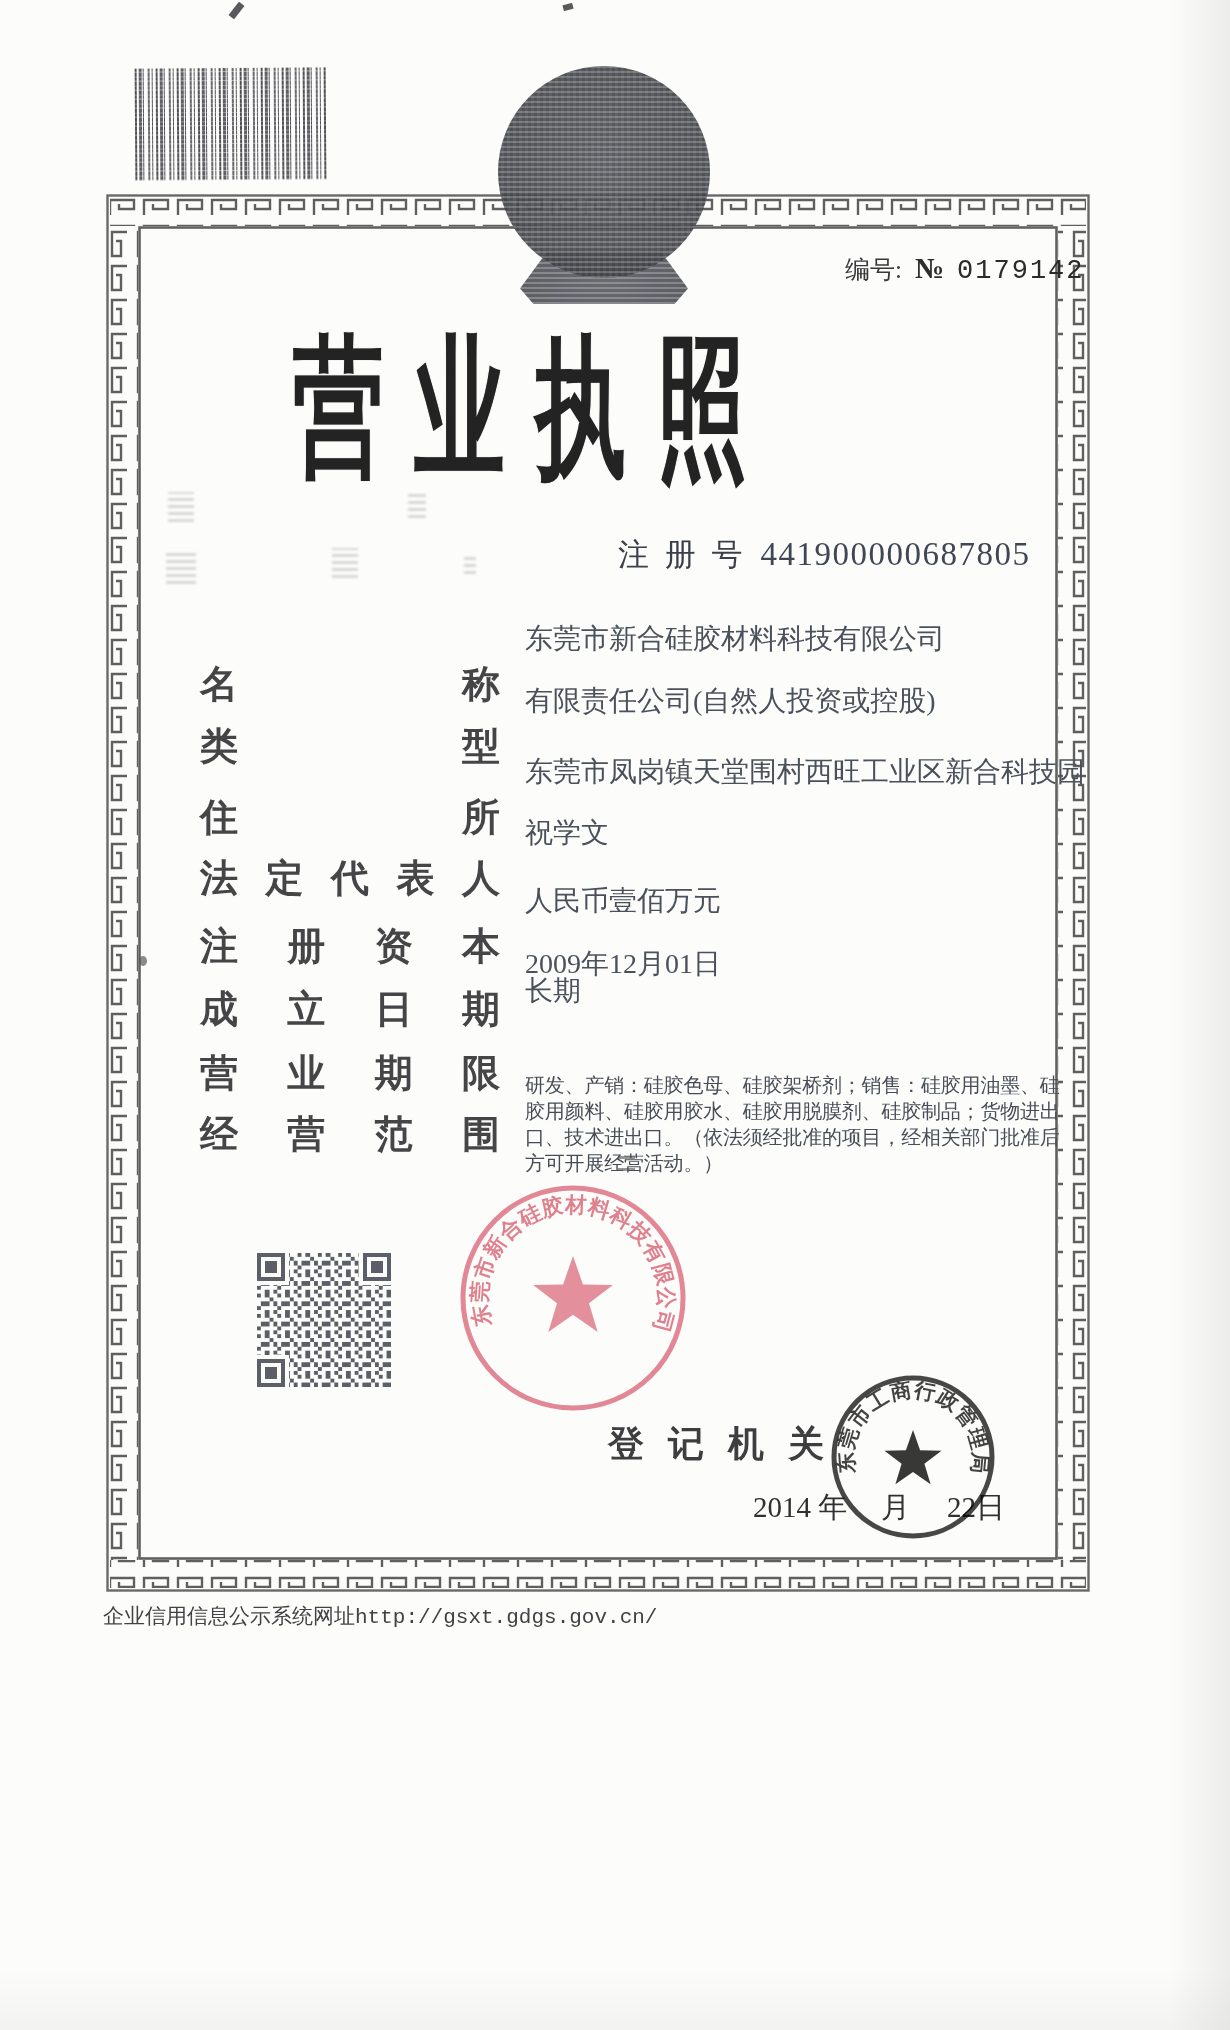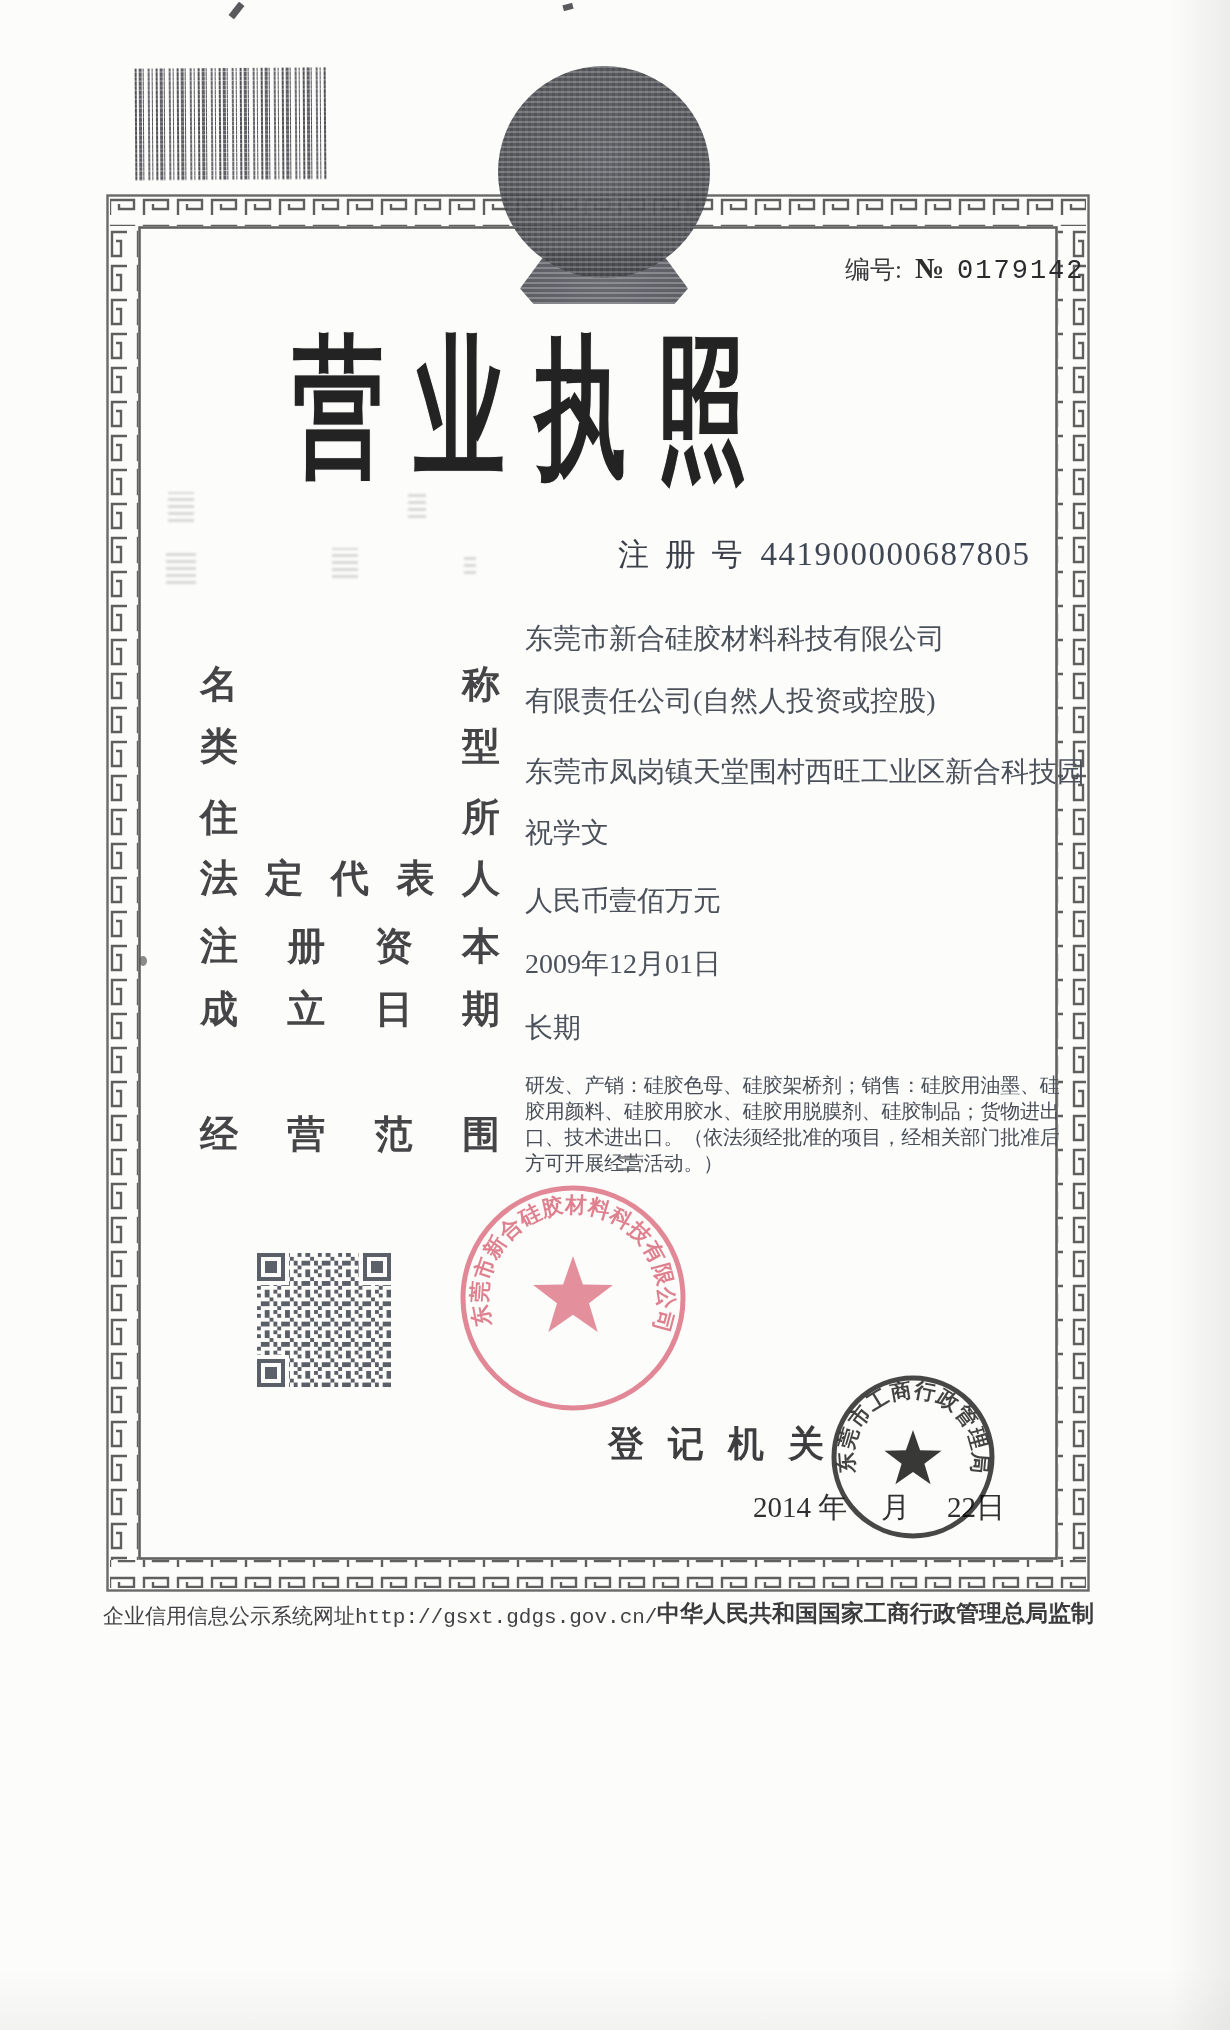--- a/index.html
+++ b/index.html
@@ -167,21 +167,22 @@
 
   <div class="f-label" style="top:810px">法定代表人</div>
   <div class="f-value" style="top:816px">祝学文</div>
 
   <div class="f-label" style="top:878px">注册资本</div>
   <div class="f-value" style="top:884px">人民币壹佰万元</div>
 
   <div class="f-label" style="top:941px">成立日期</div>
   <div class="f-value" style="top:947px">2009年12月01日</div>
 
-  <div class="f-value" style="top:1011px">长期</div>
+  <div class="f-label" style="top:1005px">营业期限</div>
+  <div class="f-value" style="top:974px">长期</div>
 
   <div class="f-label" style="top:1066px">经营范围</div>
   <div class="f-value scope" style="top:1072px">研发、产销：硅胶色母、硅胶架桥剂；销售：硅胶用油墨、硅胶用颜料、硅胶用胶水、硅胶用脱膜剂、硅胶制品；货物进出口、技术进出口。（依法须经批准的项目，经相关部门批准后方可开展经营活动。）</div>
 
   <svg class="qr" width="134" height="134" viewBox="0 0 33 33" shape-rendering="crispEdges">
     <defs>
       <pattern id="qrp" width="5" height="5" patternUnits="userSpaceOnUse">
         <g fill="#454a53">
           <rect x="0" y="0" width="1" height="1"></rect>
             <rect x="2" y="0" width="1" height="1"></rect>
@@ -233,21 +234,20 @@
       <path id="blkArc" d="M27 100.5 A60 60 0 1 1 143 100.5" fill="none"></path>
     </defs>
     <circle cx="85" cy="85" r="79" fill="none" stroke="#1d1d1d" stroke-width="5" opacity=".9"></circle>
     <text font-size="21" letter-spacing="1" fill="#1d1d1d" font-weight="bold" opacity=".92" font-family="'Liberation Serif','DejaVu Serif',serif">
       <textPath href="#blkArc" startOffset="0">东莞市工商行政管理局</textPath>
     </text>
     <polygon points="85,58 77.9,78.3 56.5,78.7 73.6,91.7 67.4,112.3 85,100 102.6,112.3 96.4,91.7 113.5,78.7 92.1,78.3" fill="#161616" opacity=".95"></polygon>
   </svg>
 
   <div class="footer-left">企业信用信息公示系统网址http://gsxt.gdgs.gov.cn/</div>
-  <div class="footer-right">中华人民共和国国家工商行政管理总局监制</div>
 
   <div class="ghost" style="left:168px;top:492px;width:26px;height:30px"></div>
   <div class="ghost" style="left:408px;top:490px;width:18px;height:28px"></div>
   <div class="ghost" style="left:166px;top:552px;width:30px;height:32px"></div>
   <div class="ghost" style="left:332px;top:548px;width:26px;height:30px"></div>
   <div class="ghost" style="left:464px;top:556px;width:12px;height:18px"></div>
   <div class="speck" style="left:233px;top:2px;width:7px;height:17px;transform:rotate(38deg)"></div>
   <div class="speck" style="left:563px;top:4px;width:10px;height:6px;transform:rotate(-15deg)"></div>
   <div class="speck" style="left:139px;top:956px;width:8px;height:10px;border-radius:50%;opacity:.7"></div>
   <div class="tri-lines"></div>

